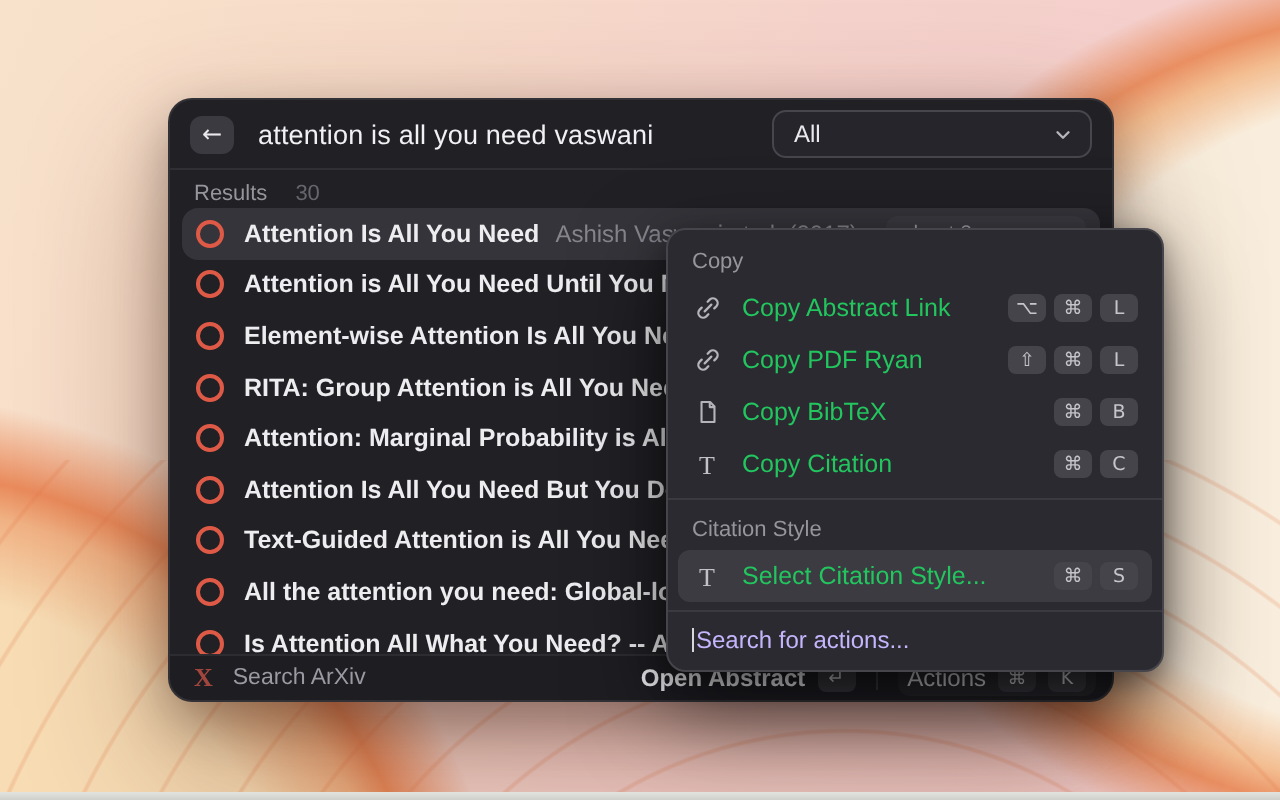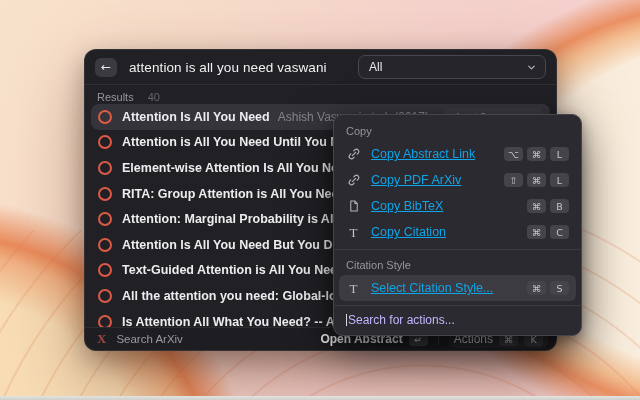--- a/index.html
+++ b/index.html
@@ -24,21 +24,21 @@
   .window{position:absolute;left:84px;top:49px;width:473px;height:302px;
     background:#202025;border:1px solid rgba(255,255,255,.08);border-radius:12px;
     box-shadow:0 30px 70px rgba(90,40,20,.40),0 10px 26px rgba(0,0,0,.30);
     box-sizing:border-box;color:#edecef;}
   .hdr{position:absolute;left:0;right:0;top:0;height:35px;display:flex;align-items:center;
     border-bottom:1px solid rgba(255,255,255,.07);padding:0 10px;box-sizing:border-box;}
   .back-btn{width:22px;height:19px;border-radius:6px;background:#3b3a40;border:none;
     color:#e9e8ec;font-size:12px;line-height:19px;text-align:center;padding:0;cursor:pointer;
     font-family:"DejaVu Sans",sans-serif;}
   .query{margin-left:12px;font-size:13.5px;color:#f1f0f3;letter-spacing:.1px;white-space:nowrap;}
-  .filter{margin-left:auto;width:188px;height:24px;border:1px solid #47464d;border-radius:7px;
+  .filter{margin-left:auto;width:160px;height:24px;border:1px solid #47464d;border-radius:7px;
     background:#26252b;display:flex;align-items:center;padding:0 8px 0 10px;box-sizing:border-box;cursor:pointer;}
   .filter-val{font-size:12px;color:#e9e8ec;}
   .filter svg{margin-left:auto;}
   
   .results-label{position:absolute;left:12px;top:41px;display:flex;gap:14px;align-items:center;}
   .results-label .lbl{font-size:11px;color:#97959c;}
   .results-label .cnt{font-size:11px;color:#67656d;}
   .rows{position:absolute;left:0;right:0;top:54px;bottom:23px;overflow:hidden;text-align:center;}
   .row{position:relative;height:25.6px;margin:0 6px;border-radius:8px;display:flex;align-items:center;
     padding:0 7px;box-sizing:border-box;white-space:nowrap;overflow:hidden;cursor:pointer;}
@@ -65,21 +65,21 @@
     font-family:"DejaVu Sans",sans-serif;}
   .key.dim{background:#37363c;}
   
   .menu{position:absolute;left:333px;top:114px;width:249px;background:#2b2a30;
     border:1px solid #46454b;border-radius:10px;box-sizing:border-box;
     box-shadow:0 18px 45px rgba(0,0,0,.55),0 4px 14px rgba(0,0,0,.35);
     padding-top:5px;color:#ecebee;}
   .m-title{font-size:11px;color:#97959c;padding:5px 12px 4px;}
   .m-item{height:26px;margin:0 5px;padding:0 7px;border-radius:6px;display:flex;align-items:center;gap:10px;cursor:pointer;}
   .m-item.sel{background:#3c3b42;}
-  .m-item .lbl{font-size:12.5px;color:#0ea5e9;text-decoration:underline;}
+  .m-item .lbl{font-size:12.5px;color:#22c55e;}
   .m-icon{flex:0 0 auto;width:15px;height:15px;display:flex;align-items:center;justify-content:center;}
   .t-glyph{font-family:"Liberation Serif","DejaVu Serif",serif;font-size:13px;color:#c2c1c8;line-height:1;}
   .m-keys{margin-left:auto;display:flex;gap:4px;}
   .m-div{height:1px;background:rgba(255,255,255,.08);margin:4px 0;}
   .m-search{border-top:1px solid rgba(255,255,255,.08);margin-top:4px;padding:7px 12px 8px;display:flex;align-items:center;}
   .caret{width:1px;height:12px;background:#d8d7dc;margin-right:1px;}
   .m-search .ph{font-size:12px;color:#c4b5fd;}
 </style>
 </head>
 <body>
@@ -95,21 +95,21 @@
       <div class="filter">
         <span class="filter-val">All</span>
         <svg width="11" height="11" viewBox="0 0 12 12">
           <path d="M3 4.5l3 3 3-3" fill="none" stroke="#b6b5bc" stroke-width="1.3" stroke-linecap="round" stroke-linejoin="round"></path>
         </svg>
       </div>
     </div>
 
     <div class="results-label">
       <span class="lbl">Results</span>
-      <span class="cnt">40</span>
+      <span class="cnt">30</span>
     </div>
 
     <div class="rows">
       <div class="row sel">
         <span class="ring"></span>
         <span class="r-title">Attention Is All You Need</span>
         <span class="r-sub">Ashish Vaswani et al. (2017)</span>
         <span class="r-badge">about 8 years ago</span>
       </div>
       <div class="row">
@@ -191,21 +191,21 @@
     <div class="m-item">
       <span class="m-icon">
         <svg width="14" height="14" viewBox="0 0 16 16">
             <g fill="none" stroke="#b5b4bb" stroke-width="1.3" stroke-linecap="round" stroke-linejoin="round">
               <path d="M7.8 4.4l1.3-1.3a2.7 2.7 0 0 1 3.8 3.8L11.6 8.2"></path>
               <path d="M8.2 11.6l-1.3 1.3a2.7 2.7 0 0 1-3.8-3.8L4.4 7.8"></path>
               <path d="M6.1 9.9l3.8-3.8"></path>
             </g>
           </svg>
       </span>
-      <span class="lbl">Copy PDF ArXiv</span>
+      <span class="lbl">Copy PDF Ryan</span>
       <span class="m-keys">
         <span class="key">⇧</span>
         <span class="key">⌘</span>
         <span class="key">L</span>
       </span>
     </div>
 
     <div class="m-item">
       <span class="m-icon">
         <svg width="14" height="14" viewBox="0 0 16 16">

